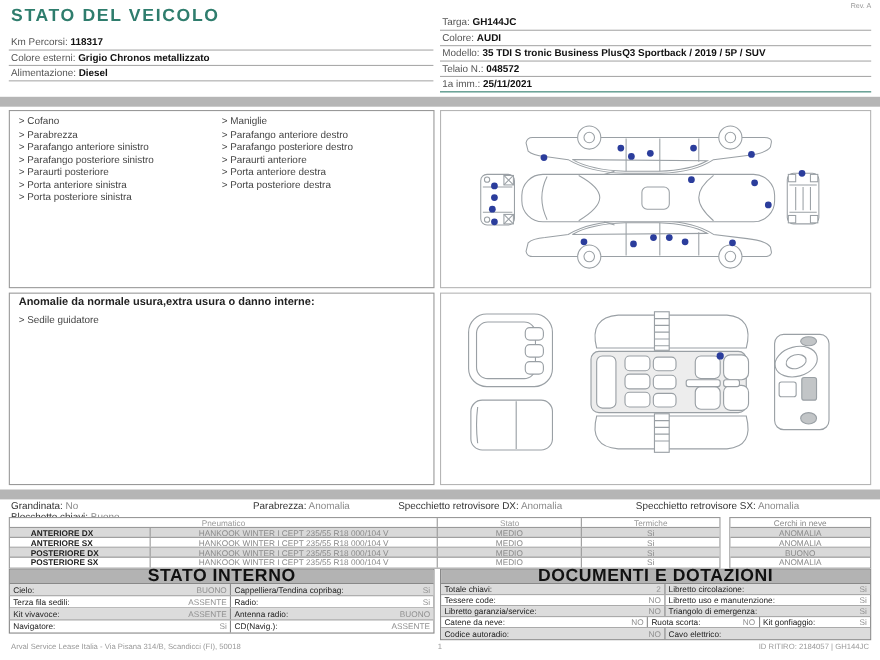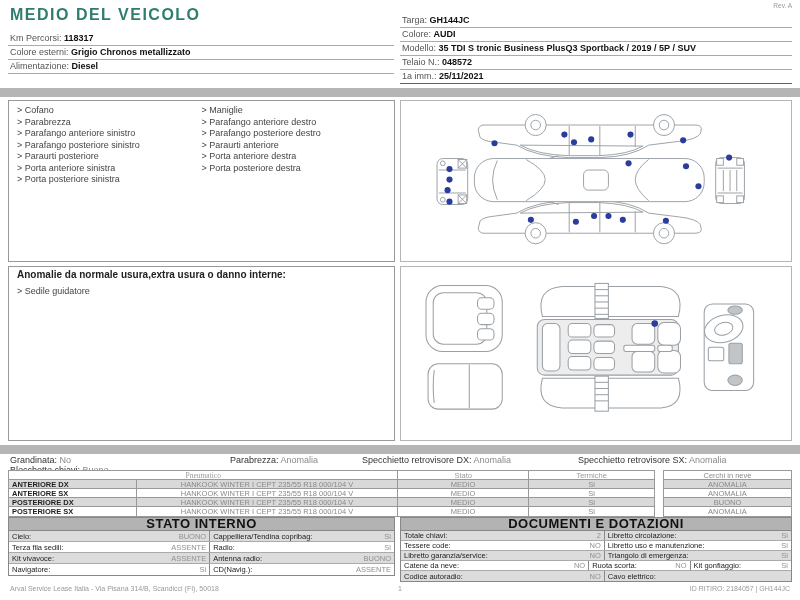--- a/index.html
+++ b/index.html
@@ -47,33 +47,33 @@
   .sum-value{color:#8a8a8a;}
 
   
   .ttable{position:absolute;border:1px solid #999;box-sizing:border-box;background:#fff;}
   #tire-left{left:8px;top:470px;width:647px;}
   #tire-right{left:663px;top:470px;width:129px;}
   .trow{display:flex;height:9px;border-bottom:1px solid #999;align-items:center;box-sizing:border-box;}
   .trow:last-child{border-bottom:none;}
   .trow.alt{background:#d9d9d9;}
   .tc{height:100%;display:flex;align-items:center;box-sizing:border-box;font-size:7.5px;overflow:hidden;}
-  .tc-pos{width:128px;border-right:1px solid #999;font-weight:bold;color:#222;padding-left:3px;}
+  .tc-pos{width:128px;border-right:1px solid #999;font-weight:bold;color:#222;padding-left:19px;}
   .tc-spec{width:261px;border-right:1px solid #999;color:#8a8a8a;justify-content:center;}
   .tc-stato{width:131px;border-right:1px solid #999;color:#8a8a8a;justify-content:center;}
   .tc-term{width:125px;color:#8a8a8a;justify-content:center;}
   .tc-head{color:#999;justify-content:center;font-size:7.5px;}
-  .tc-pneu-head{width:390px;border-right:1px solid #999;font-family:Liberation Serif, serif;}
+  .tc-pneu-head{width:390px;border-right:1px solid #999;}
   .tc-cerchi{width:100%;justify-content:center;color:#8a8a8a;}
 
   
   .btable{position:absolute;top:517px;border:1px solid #888;box-sizing:border-box;background:#fff;}
   #stato-interno{left:8px;width:387px;}
   #documenti{left:400px;width:392px;}
-  .btable-header{height:12px;background:#b3b3b3;color:#111;font-weight:bold;font-size:13px;
+  .btable-header{height:12px;background:#b3b3b3;color:#111;font-weight:bold;font-size:16px;
                  text-align:center;line-height:12px;letter-spacing:0.5px;border-bottom:1px solid #888;}
   .brow{display:flex;border-bottom:1px solid #aaa;box-sizing:border-box;}
   .brow:last-child{border-bottom:none;}
   .brow.alt{background:#dcdcdc;}
   #stato-interno .brow{height:11px;}
   #documenti .brow{height:10px;}
   .bcell{display:flex;justify-content:space-between;align-items:center;box-sizing:border-box;
          padding:0 3px;font-size:7.5px;overflow:hidden;}
   .bcell + .bcell{border-left:1px solid #888;}
   .bcell .bl{color:#222;white-space:nowrap;}
@@ -85,21 +85,21 @@
   #footer-company{position:absolute;left:10px;}
   #footer-page{position:absolute;left:400px;transform:translateX(-50%);}
   #footer-id{position:absolute;right:10px;}
 </style>
 </head>
 <body>
 
 <div id="page">
 
   <div id="hdr-left">
-    <div id="page-title">MEDIO DEL VEICOLO</div>
+    <div id="page-title">STATO DEL VEICOLO</div>
     <div class="fld-row">
       <span class="fld-label">Km Percorsi: </span><span class="fld-value">118317</span>
     </div>
     <div class="fld-row">
       <span class="fld-label">Colore esterni: </span><span class="fld-value">Grigio Chronos metallizzato</span>
     </div>
     <div class="fld-row">
       <span class="fld-label">Alimentazione: </span><span class="fld-value">Diesel</span>
     </div>
   </div>

